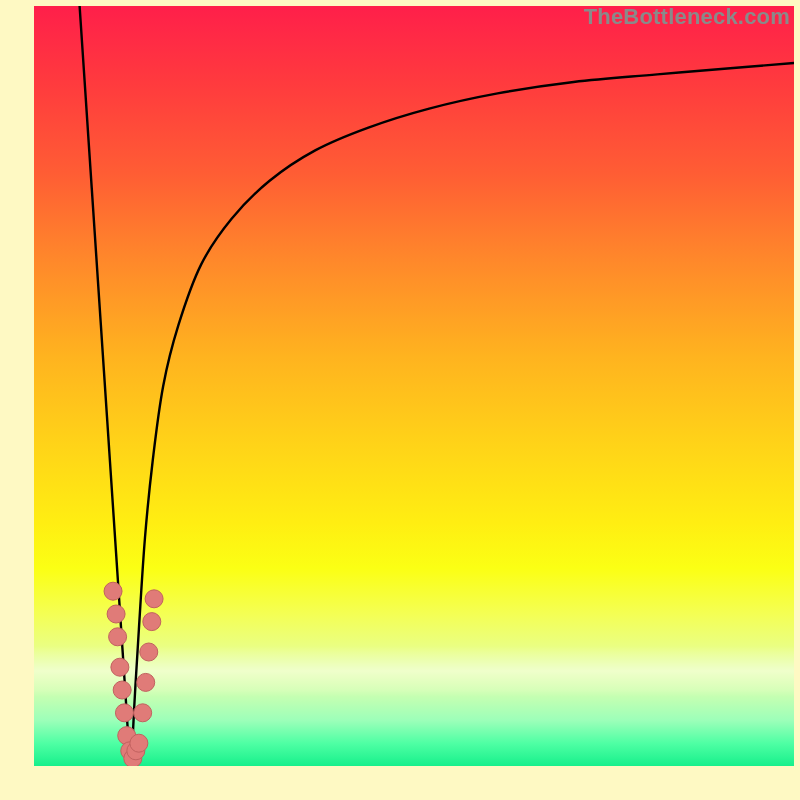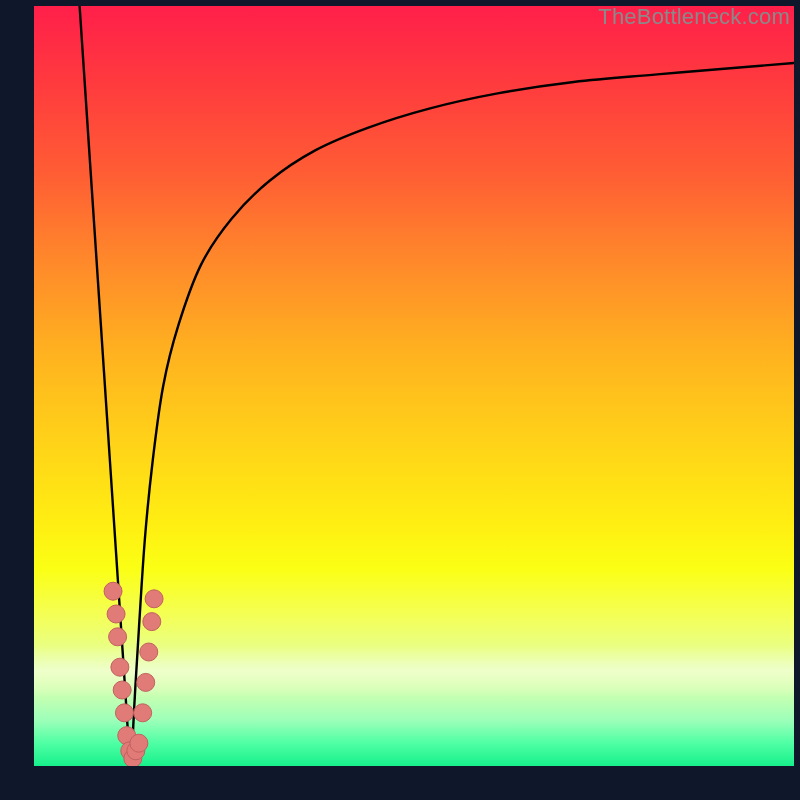--- a/index.html
+++ b/index.html
@@ -8,21 +8,22 @@
     width: 800px;
     height: 800px;
     overflow: hidden;
     background: #000;
     font-family: Arial, Helvetica, sans-serif;
   }
   .frame {
     position: relative;
     width: 800px;
     height: 800px;
-    background: #0f172a;
+    background: #fef9c3;
+    font-weight: bold;
   }
   .plot-area {
     position: absolute;
     left: 34px;
     top: 6px;
     width: 760px;
     height: 760px;
     overflow: hidden;
   }
   .gradient {

